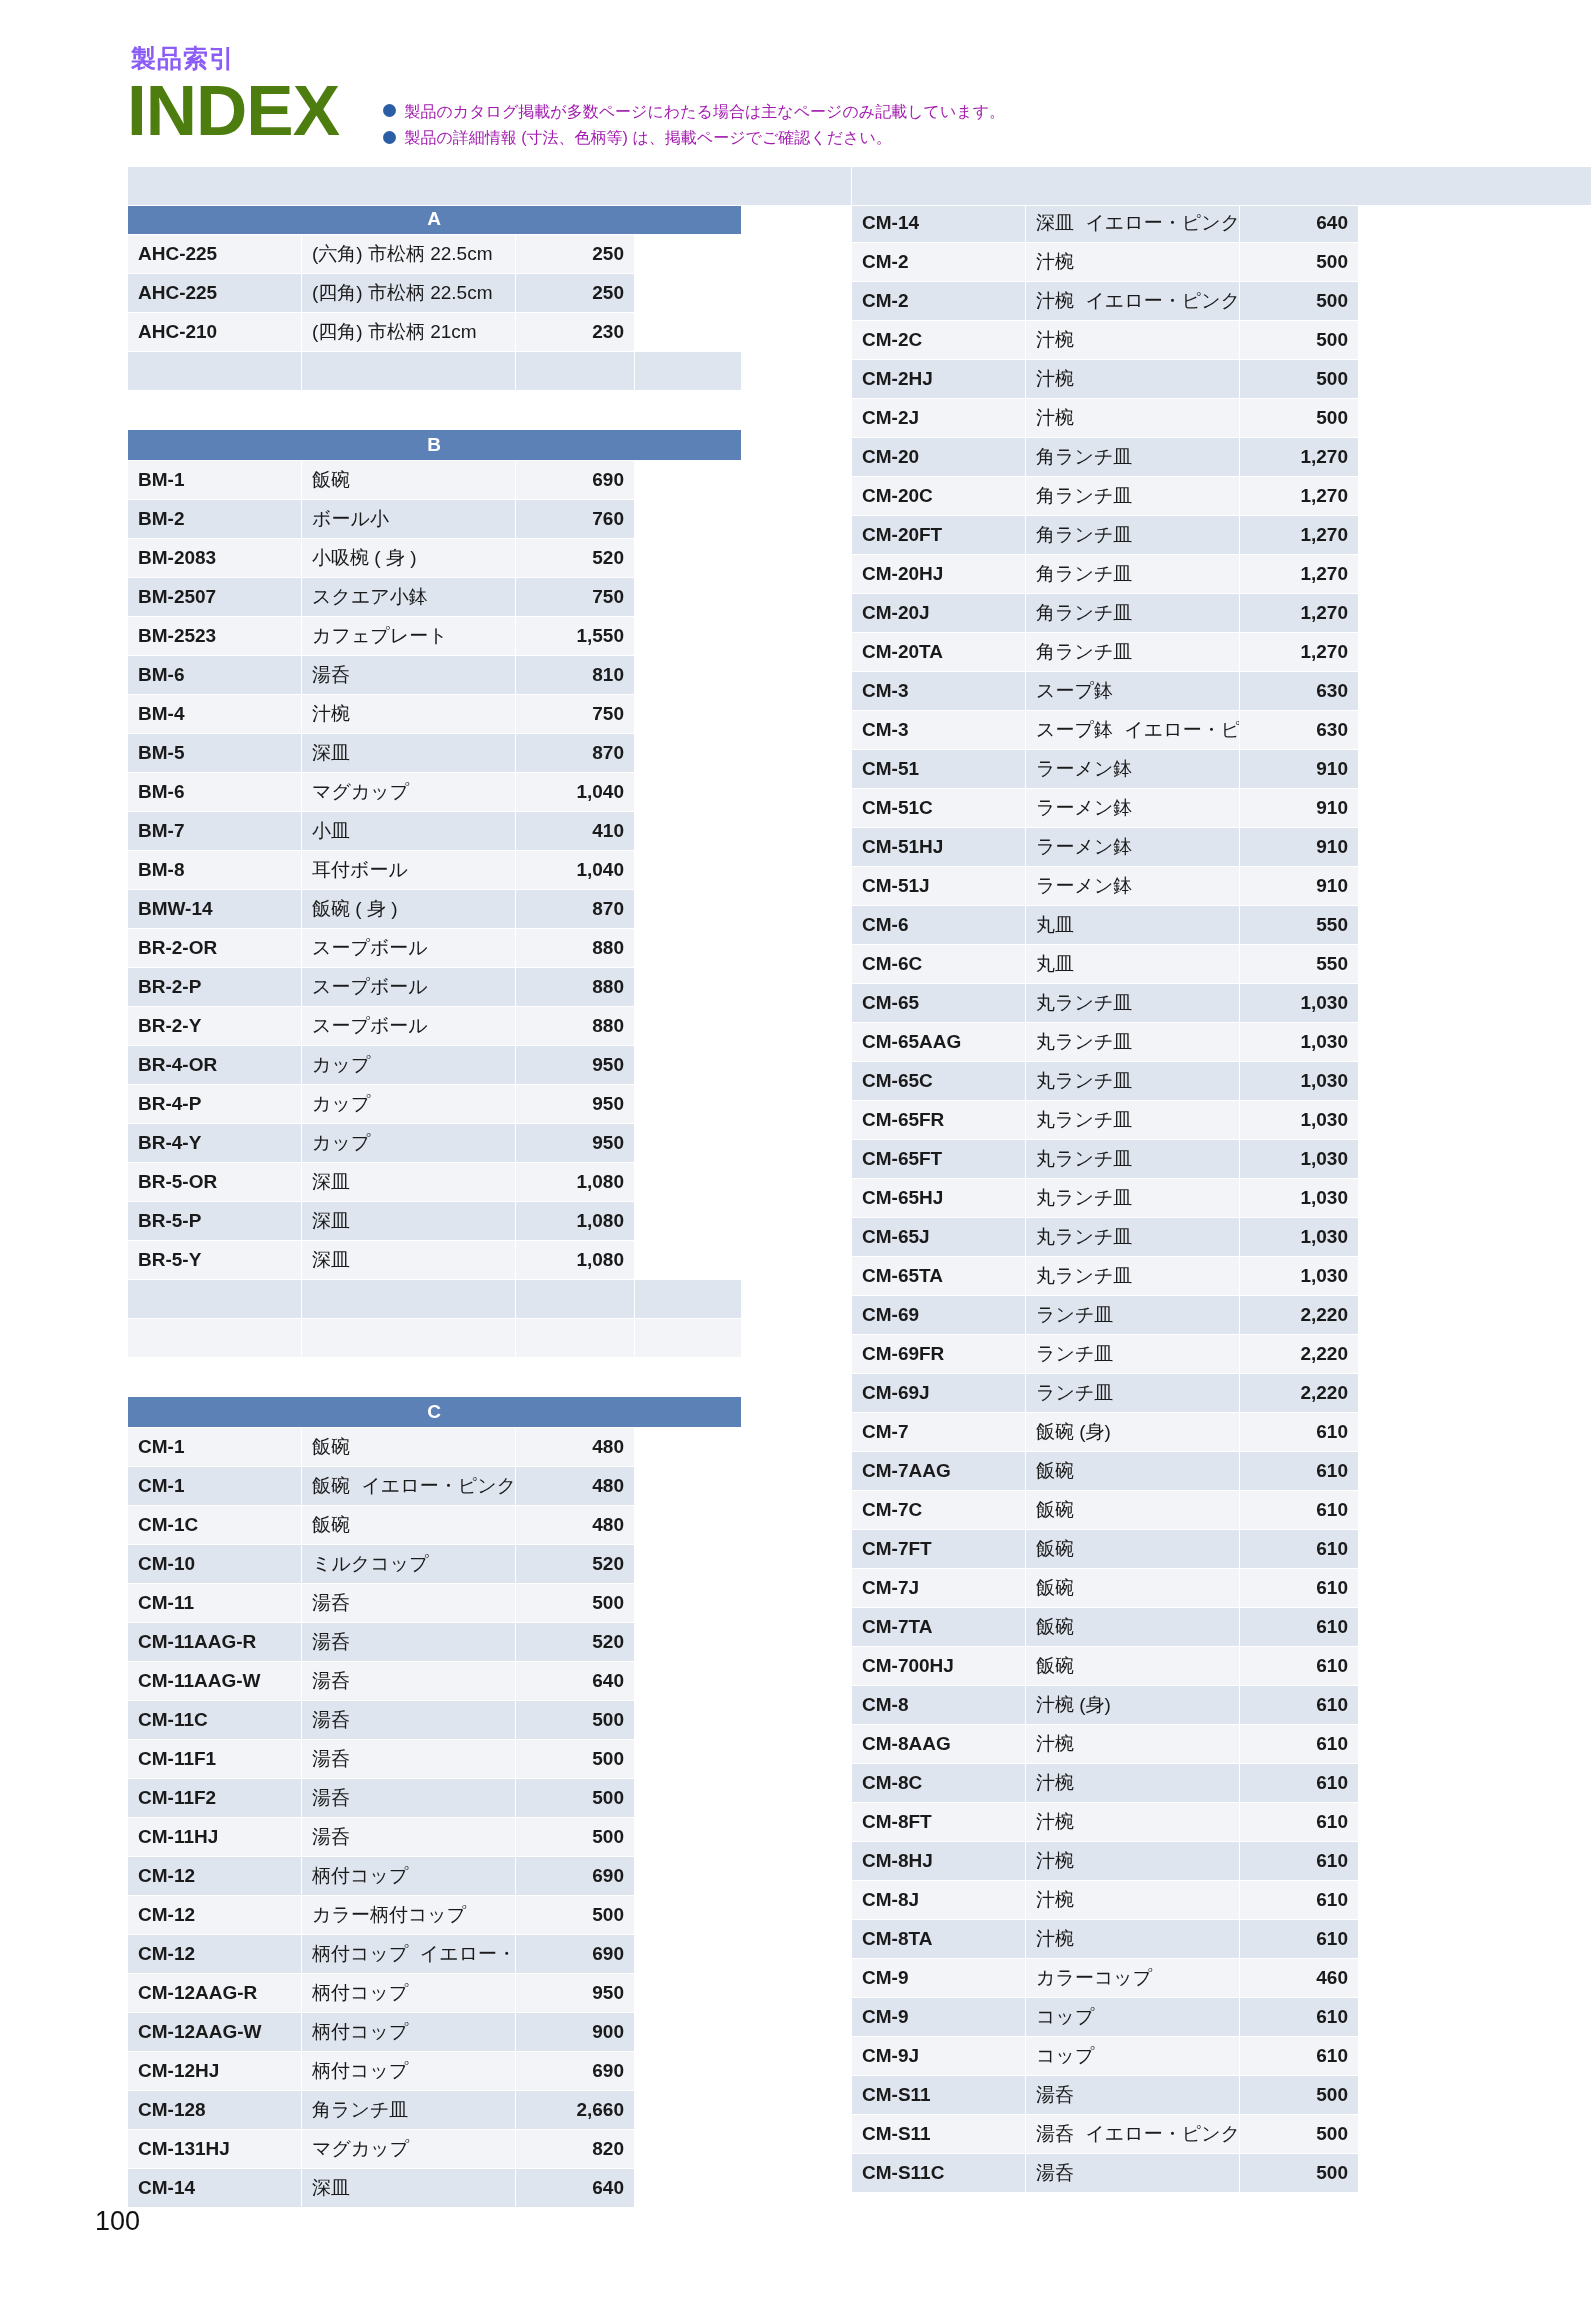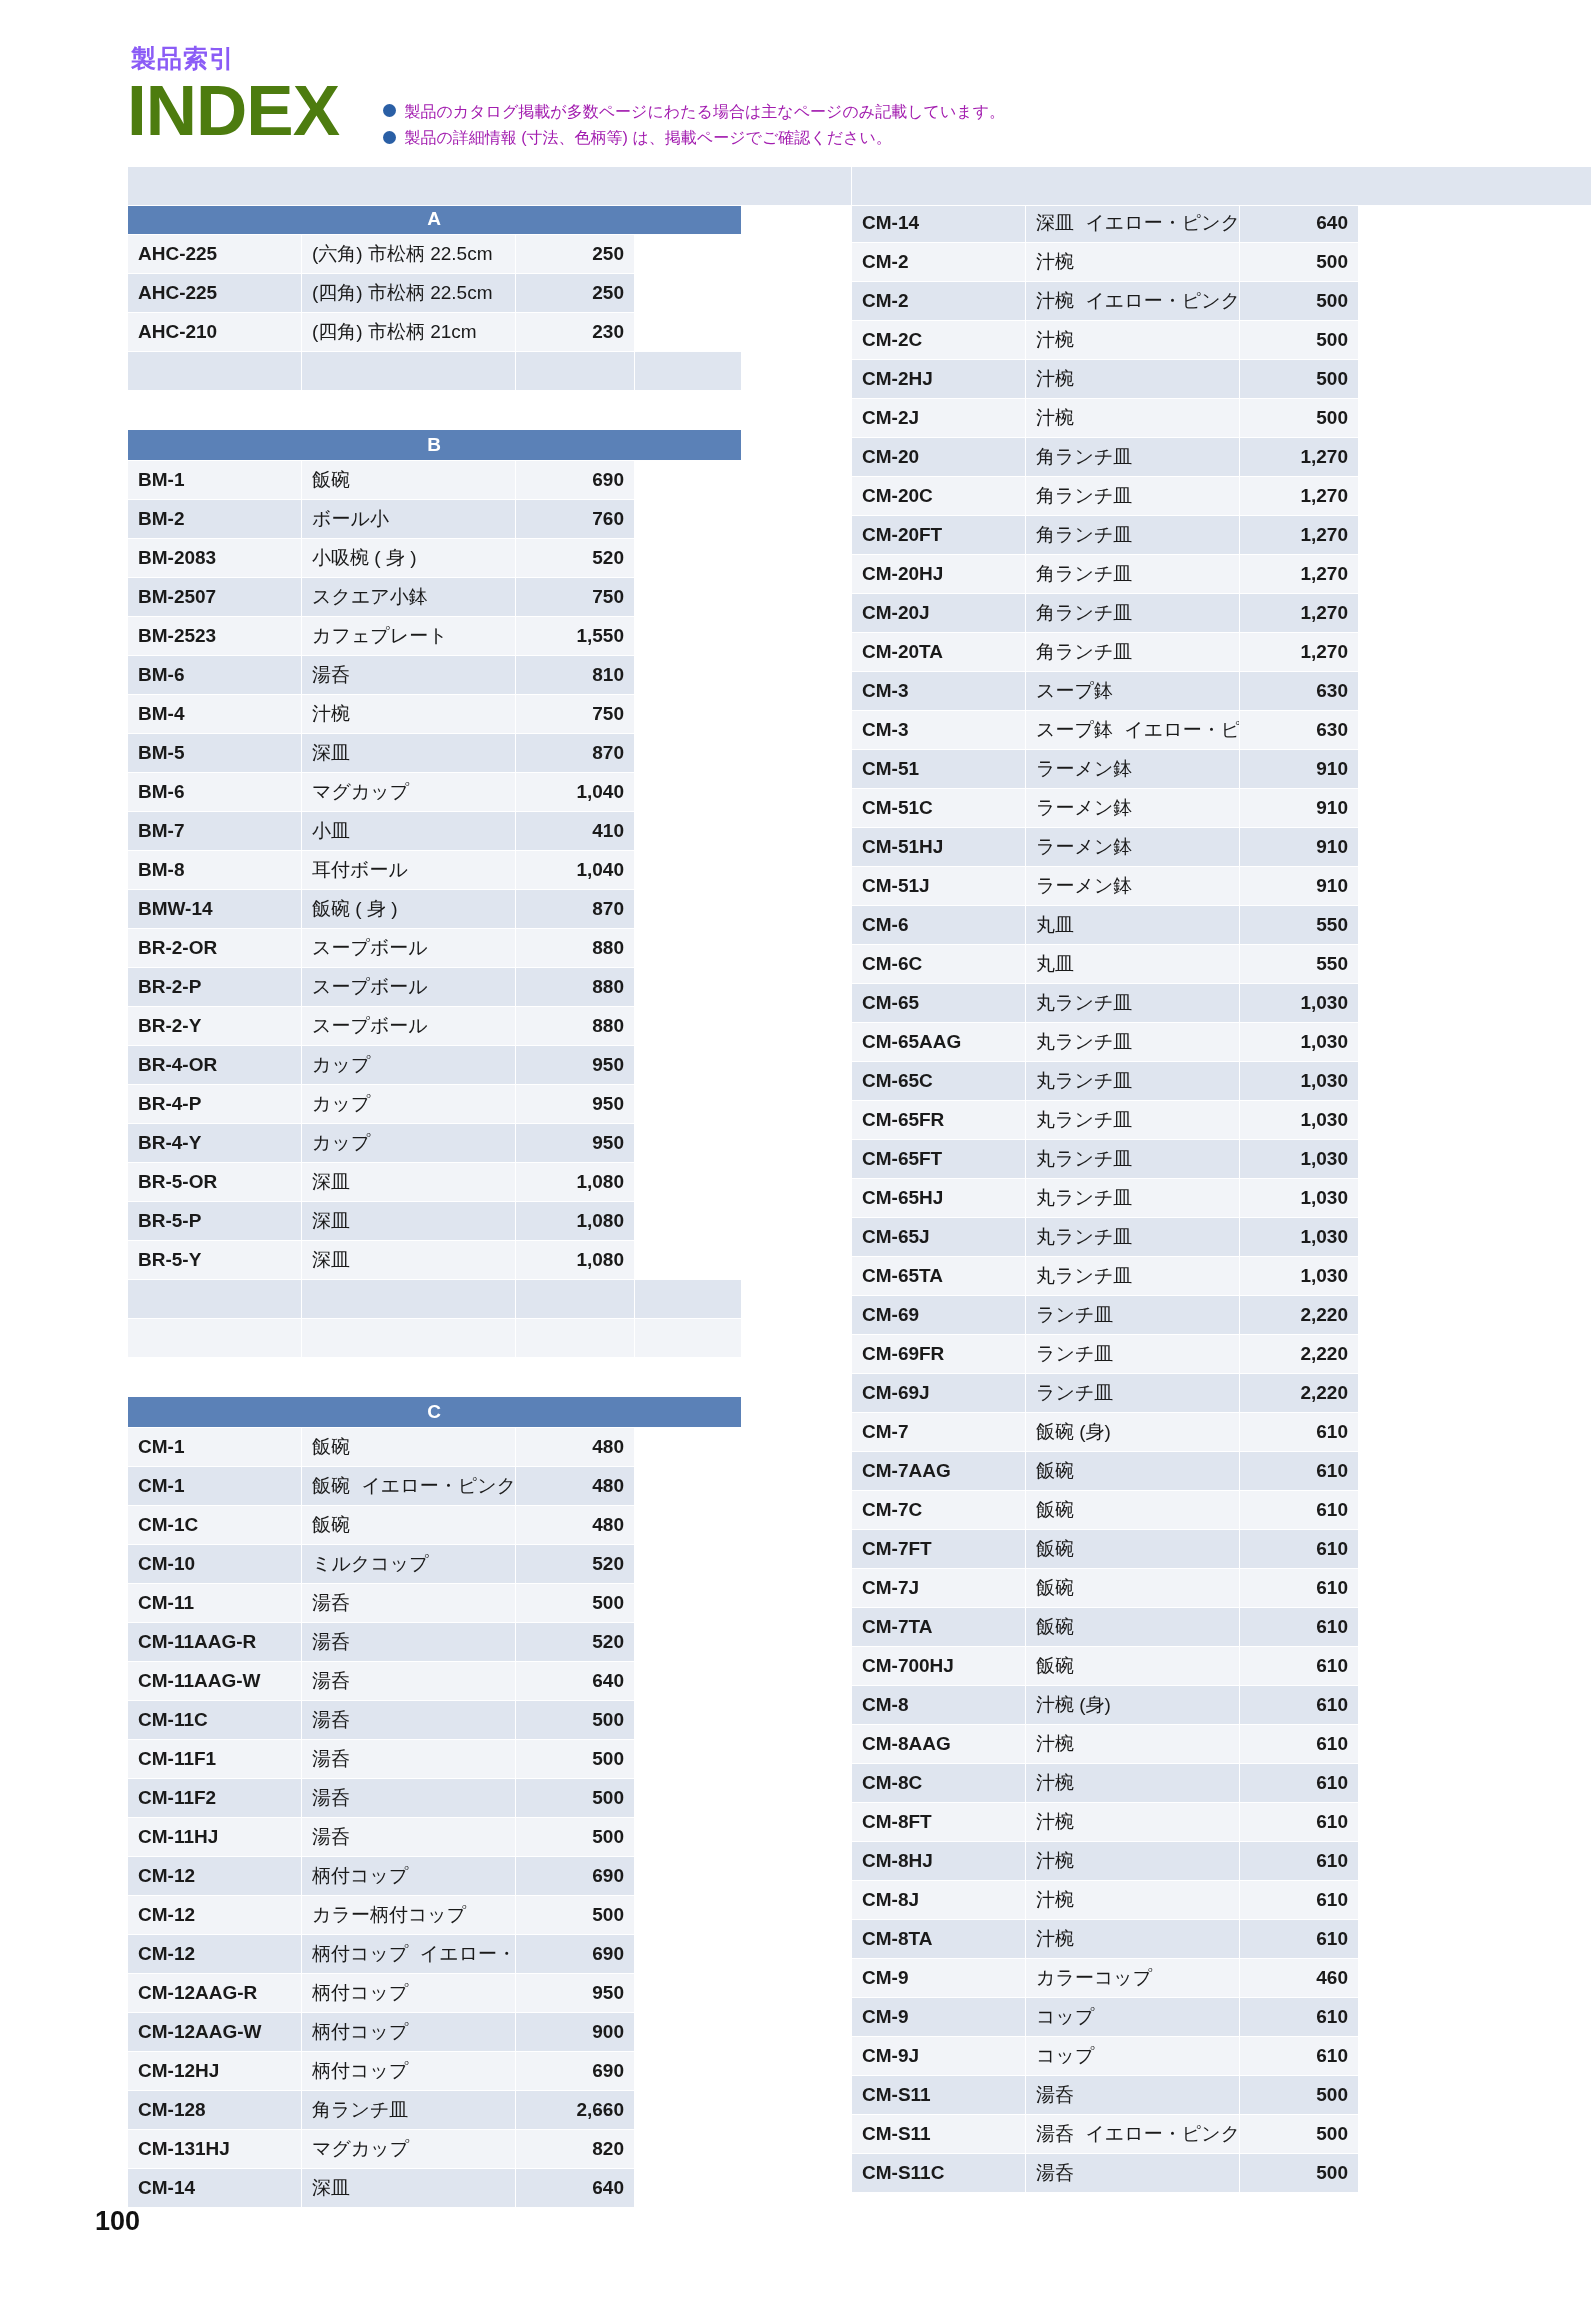--- a/index.html
+++ b/index.html
@@ -128,21 +128,21 @@
     font-size: 19px;
     height: 30px;
     letter-spacing: 1px;
   }
   .small { font-size: 15px; font-family: Liberation Mono, monospace; }
   .pagenum {
     position: absolute;
     left: 95px;
     top: 2206px;
     font-size: 27px;
-    font-weight: bold;
+    font-weight: normal;
     color: #111;
   }
 </style>
 </head>
 <body>
 
 <div class="page">
 
   <div class="header">
     <div class="kicker">製品索引</div>

